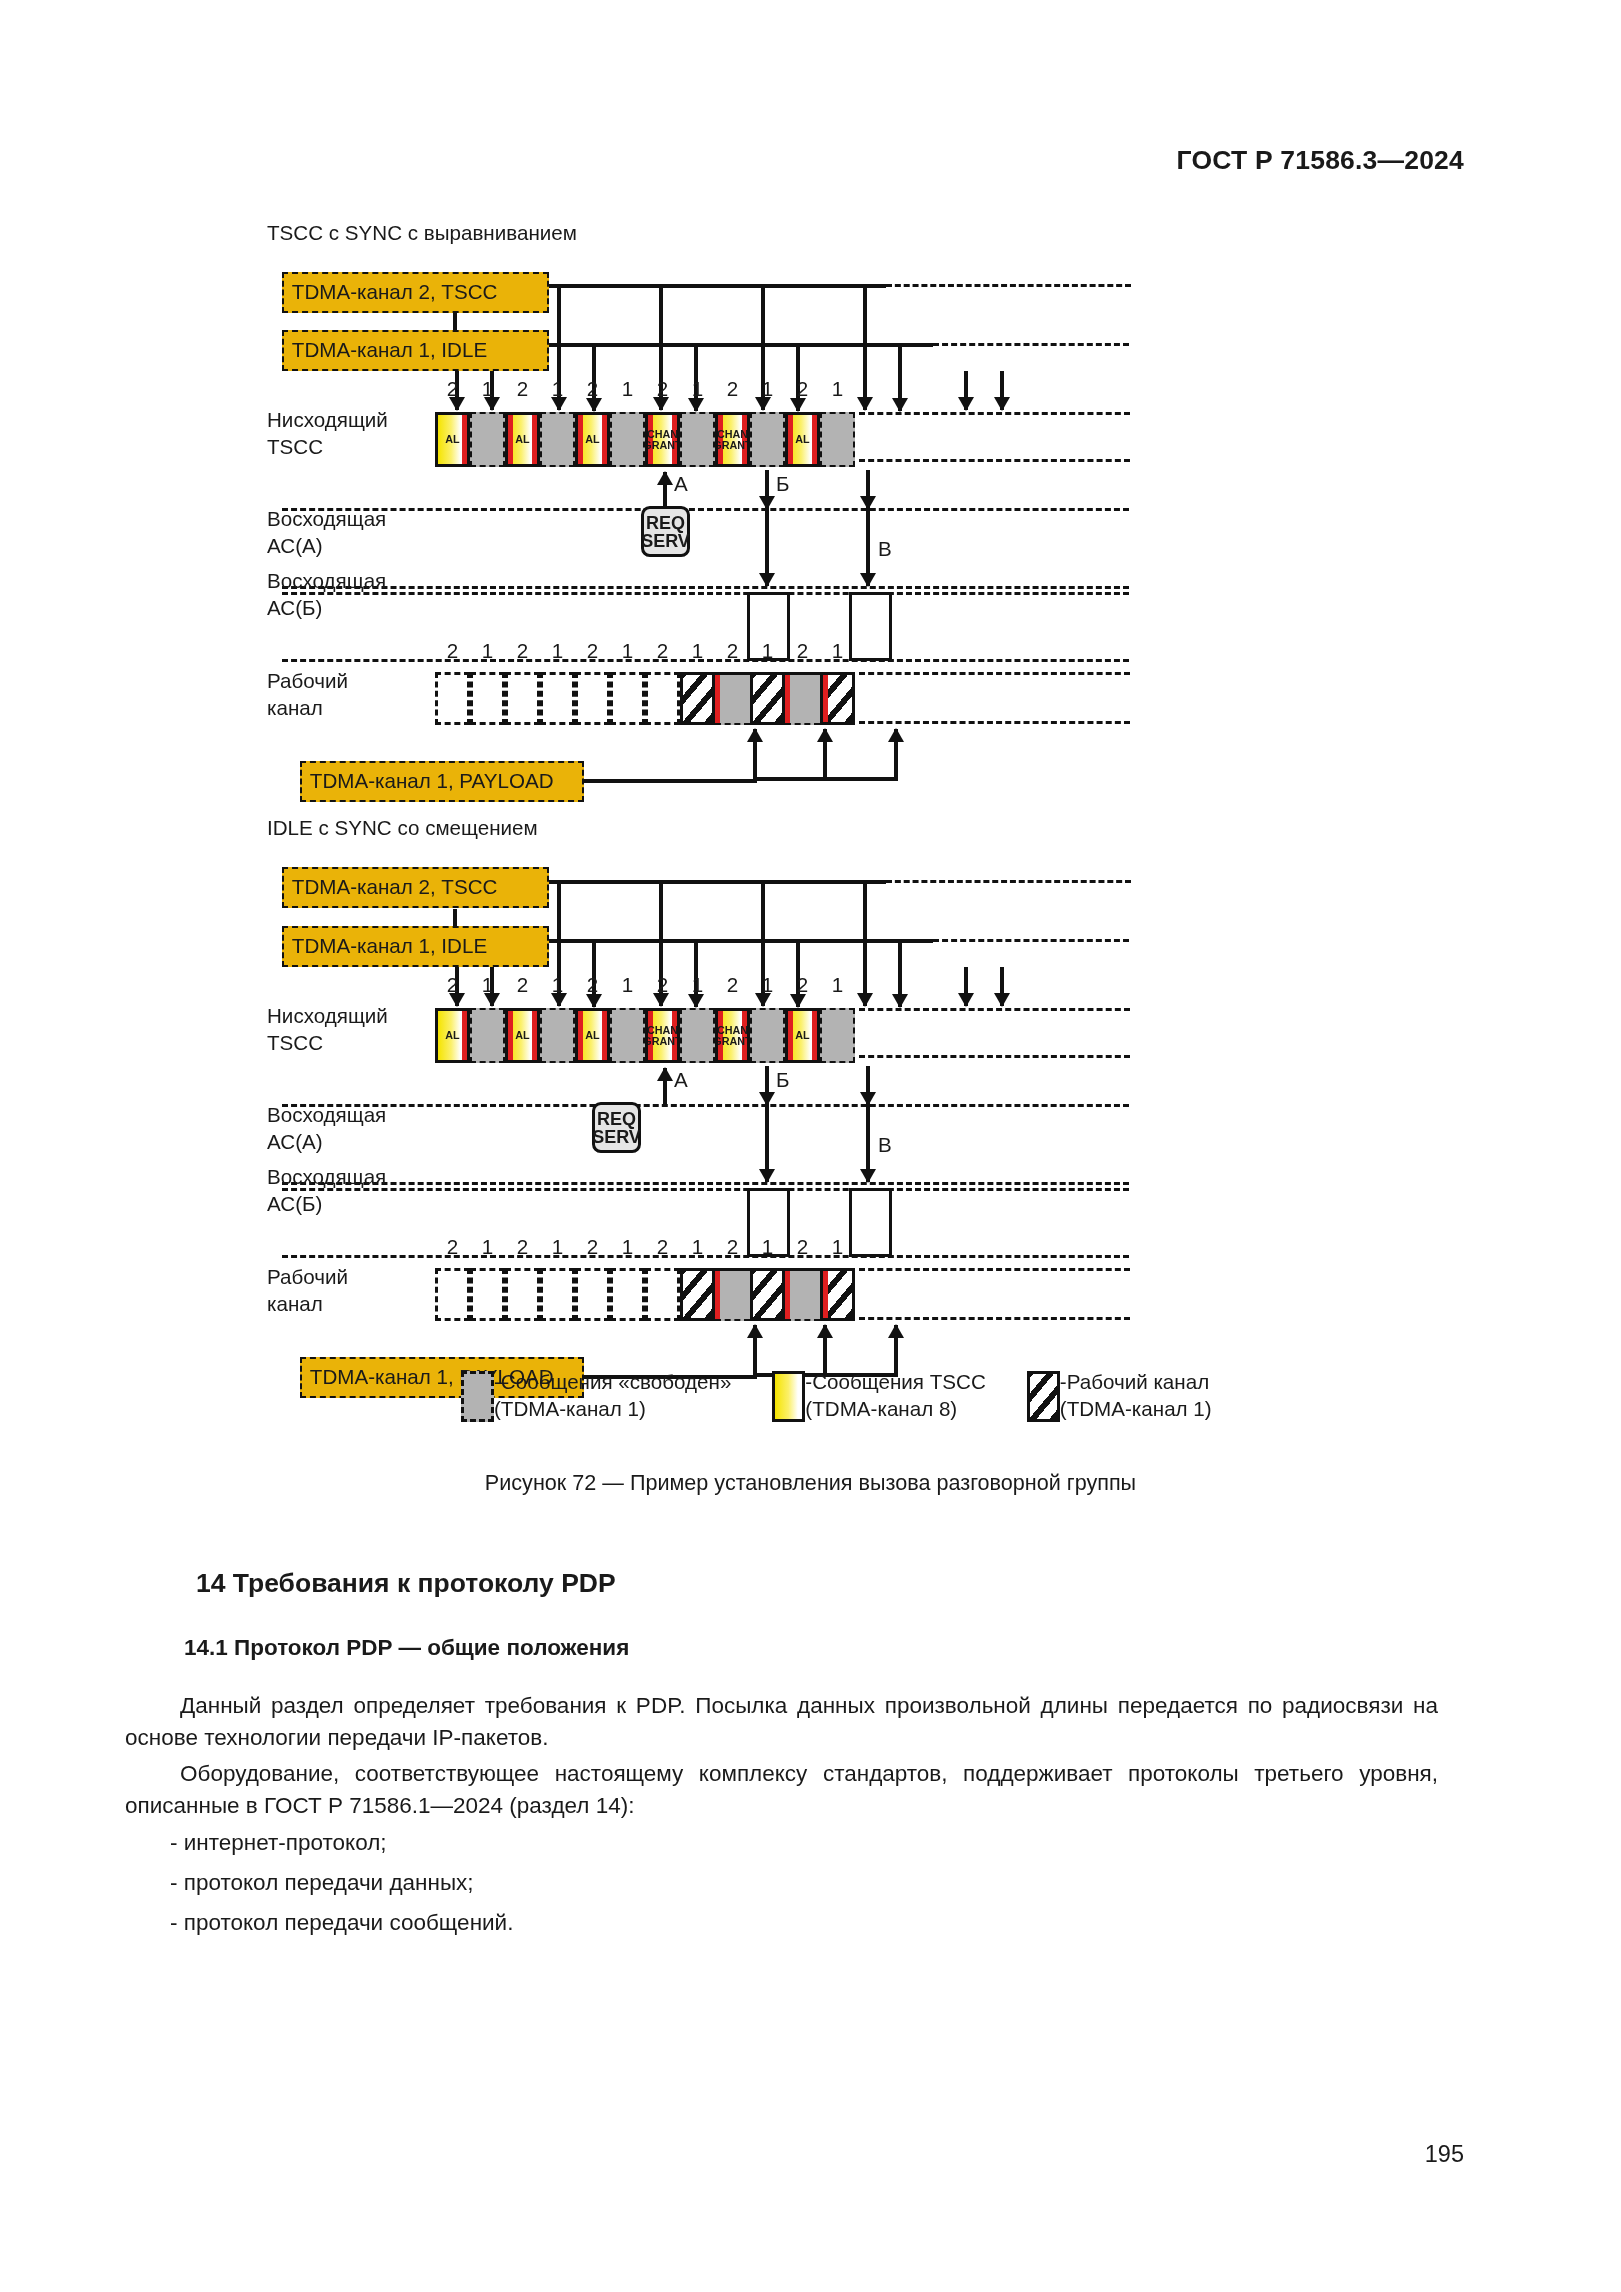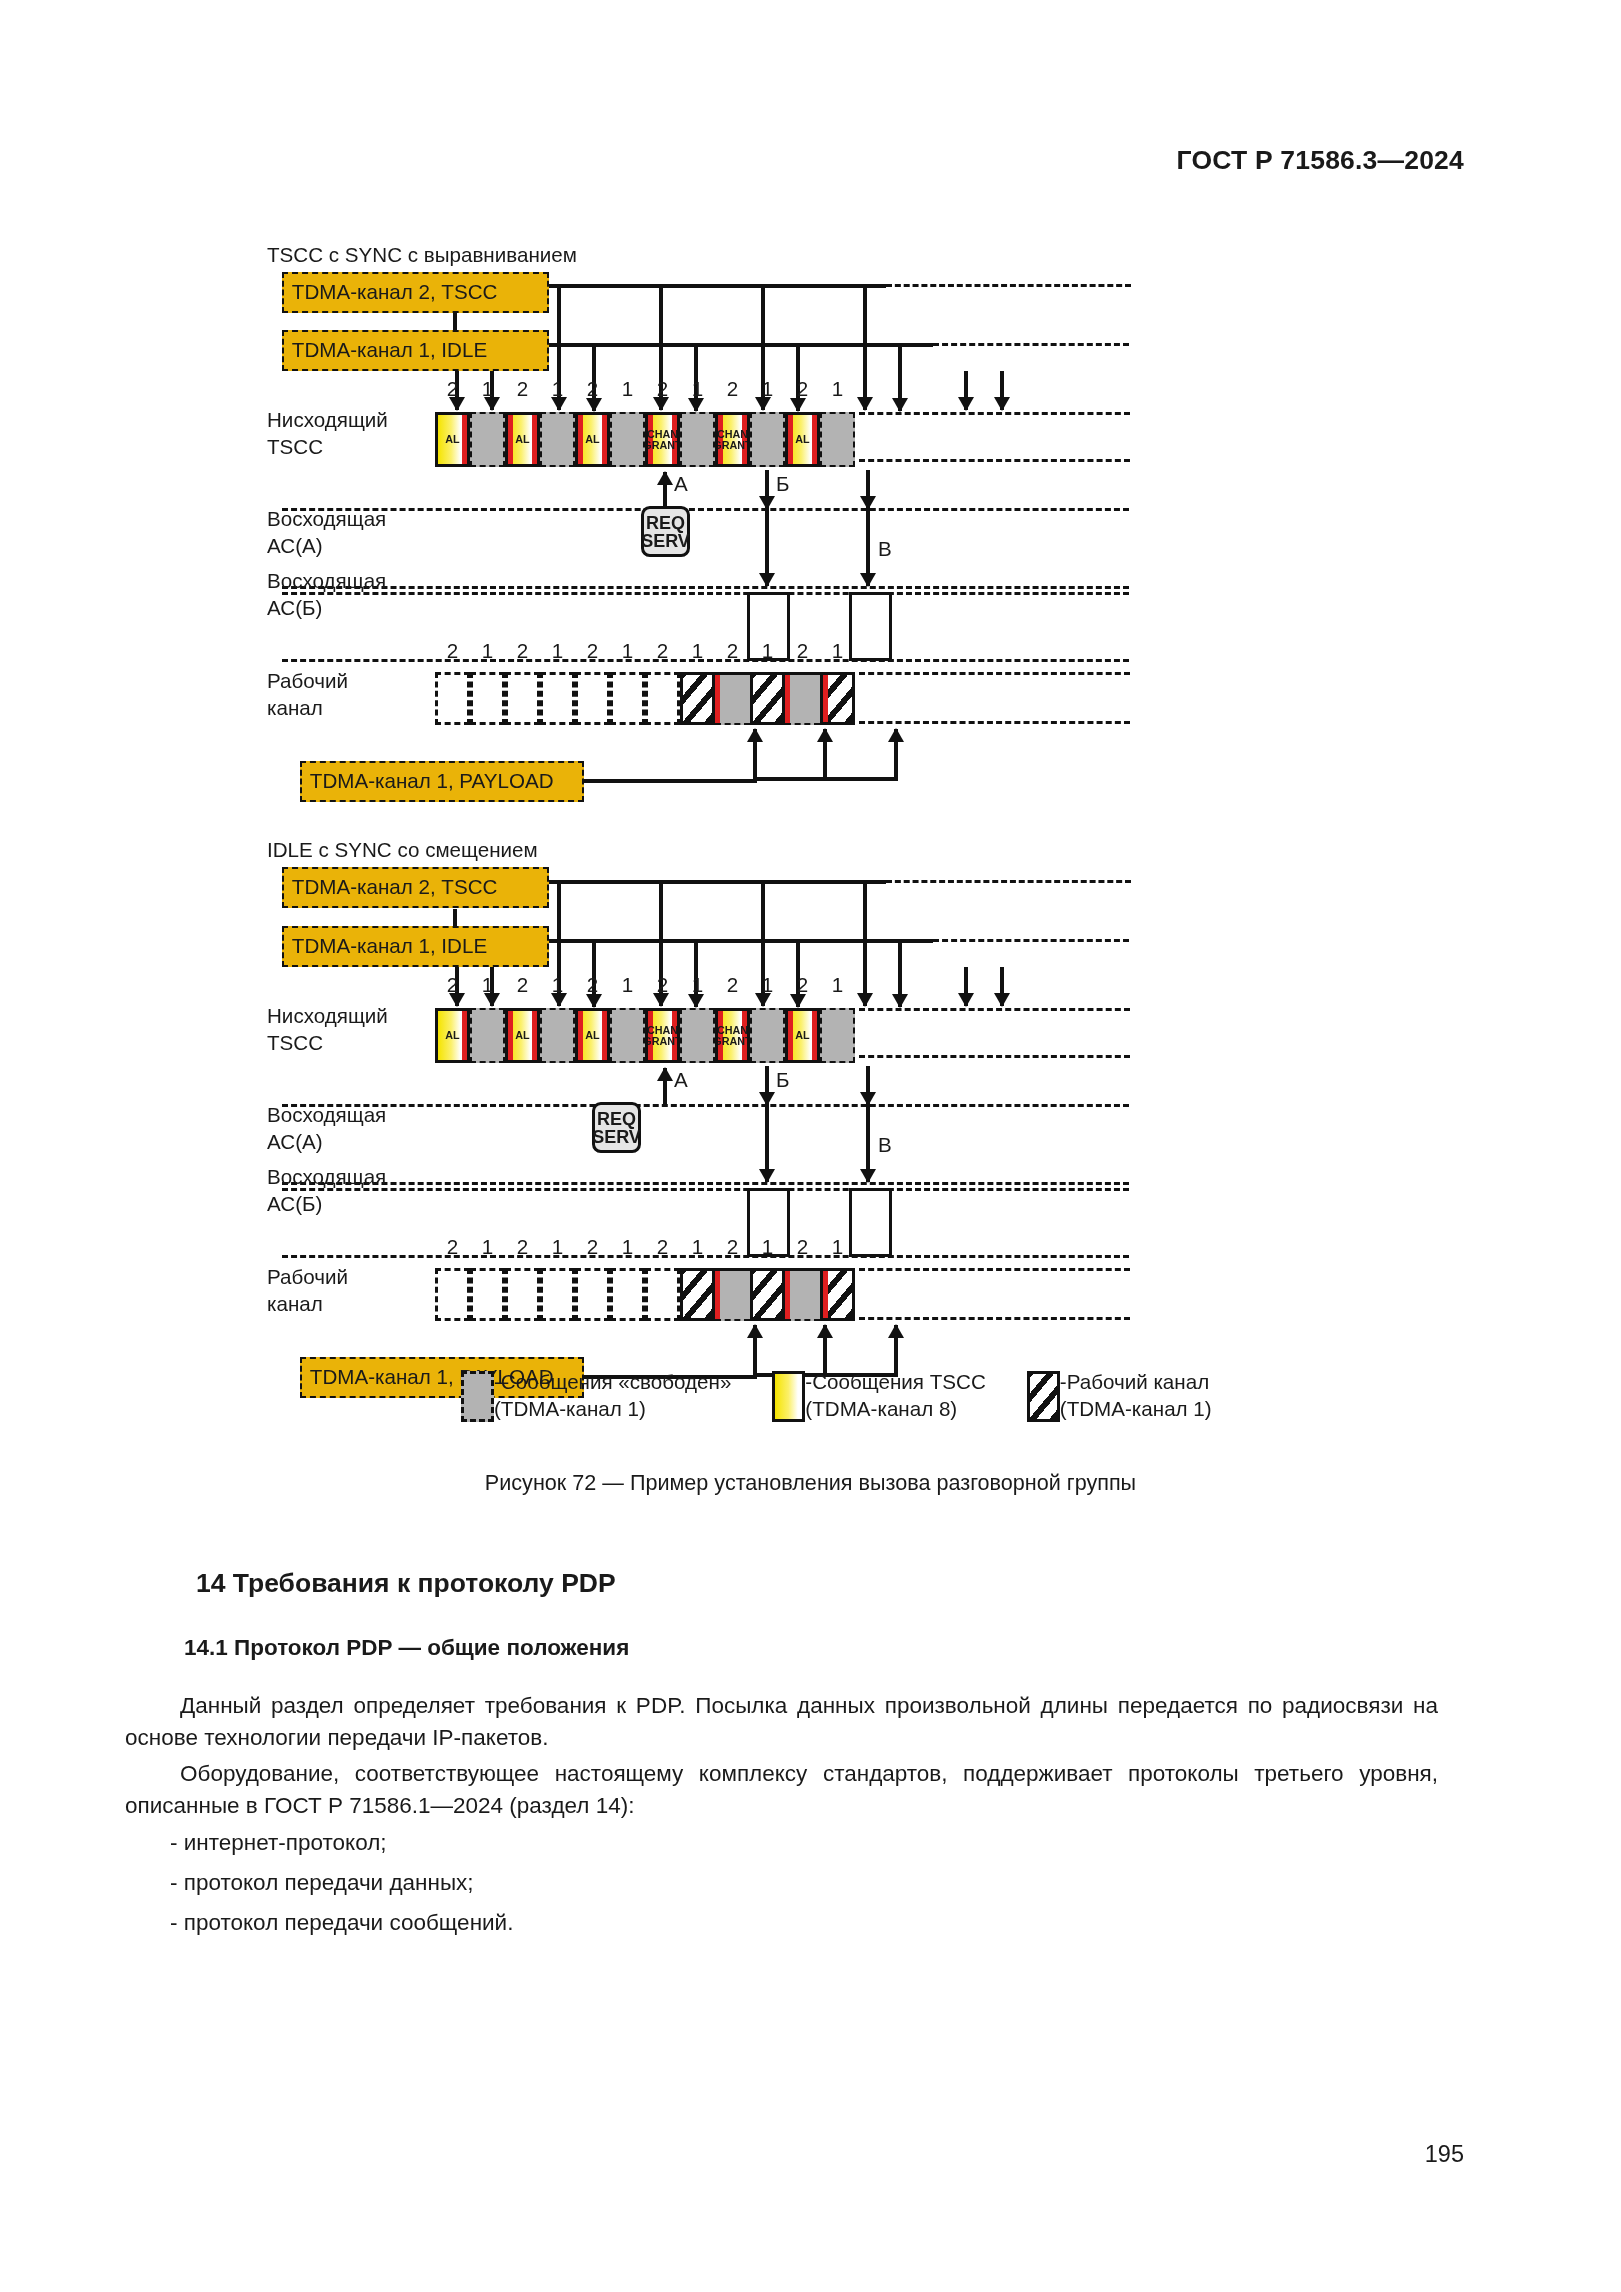--- a/index.html
+++ b/index.html
@@ -29,21 +29,20 @@
   
   .diagram {
     position: absolute;
     left: 0;
     width: 1621px;
   }
   .diag-title {
     position: absolute;
     font-size: 20.6px;
     white-space: nowrap;
-    margin-top: 22px;
   }
 
   
   .chip {
     position: absolute;
     border: 2.9px dashed #111;
     background: #eab308;
     font-size: 20.6px;
     padding: 2.9px 7.8px 3.9px 7.8px;
     white-space: nowrap;

